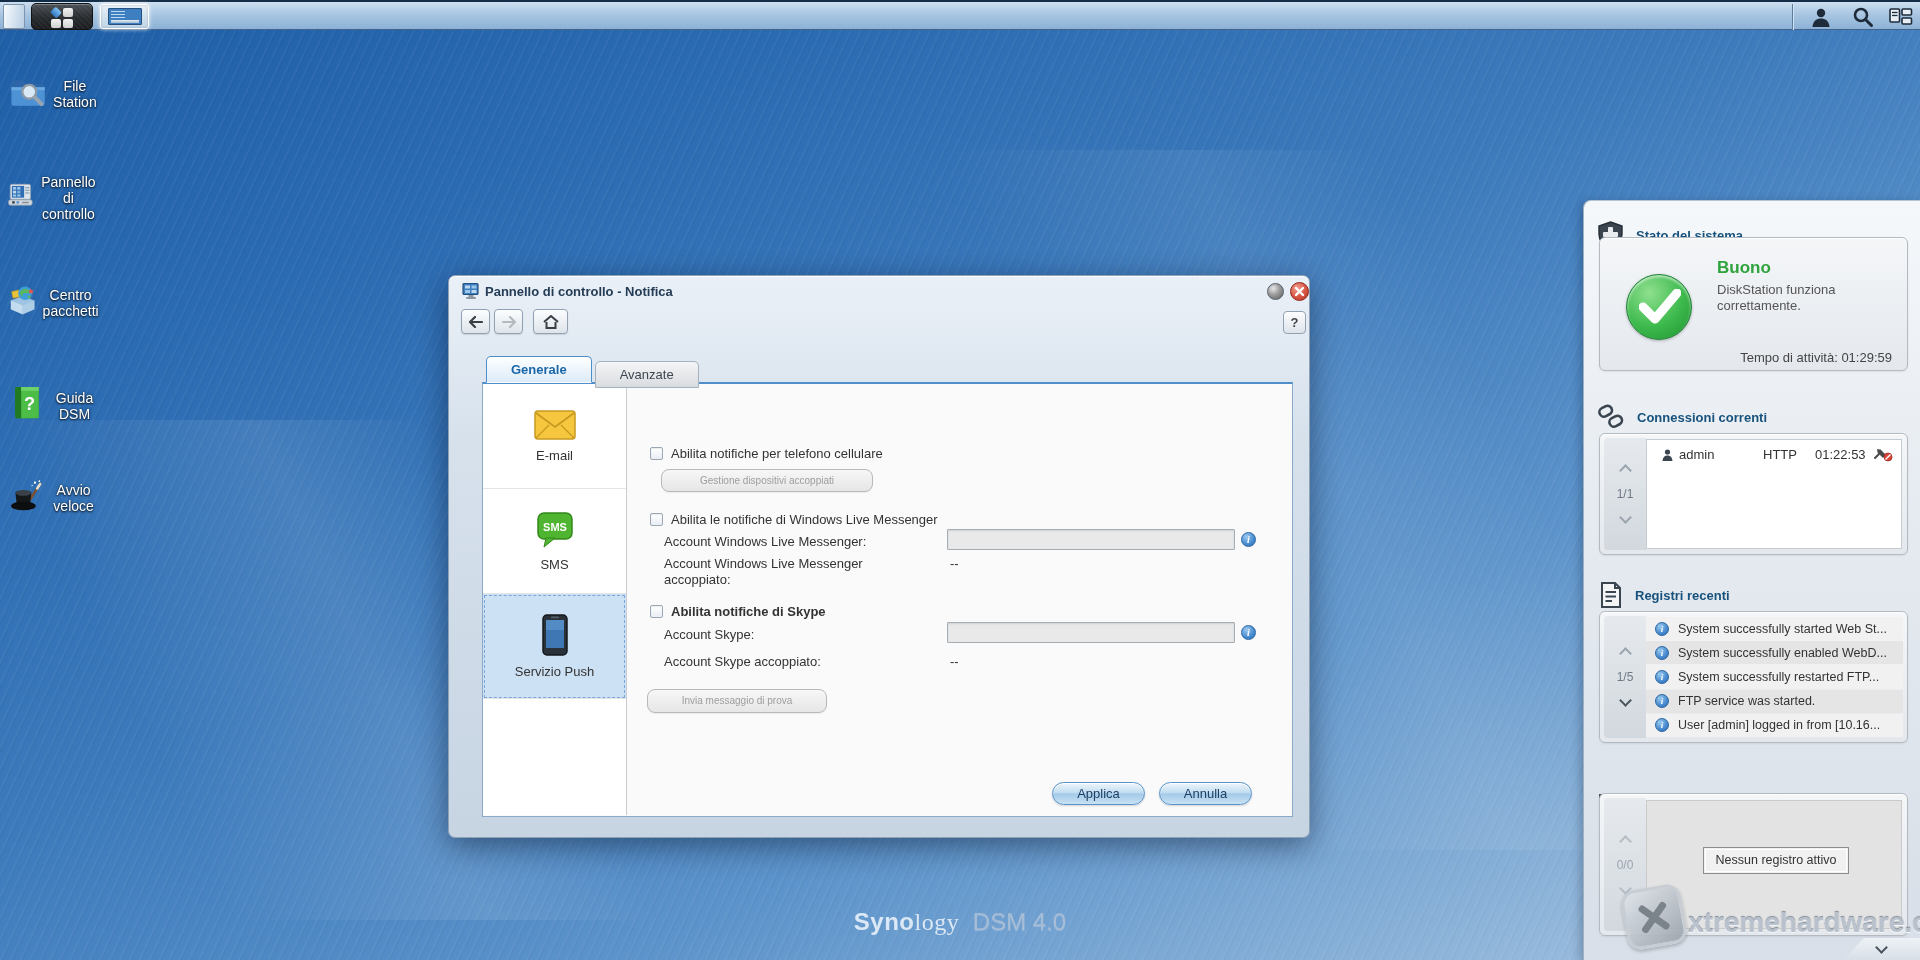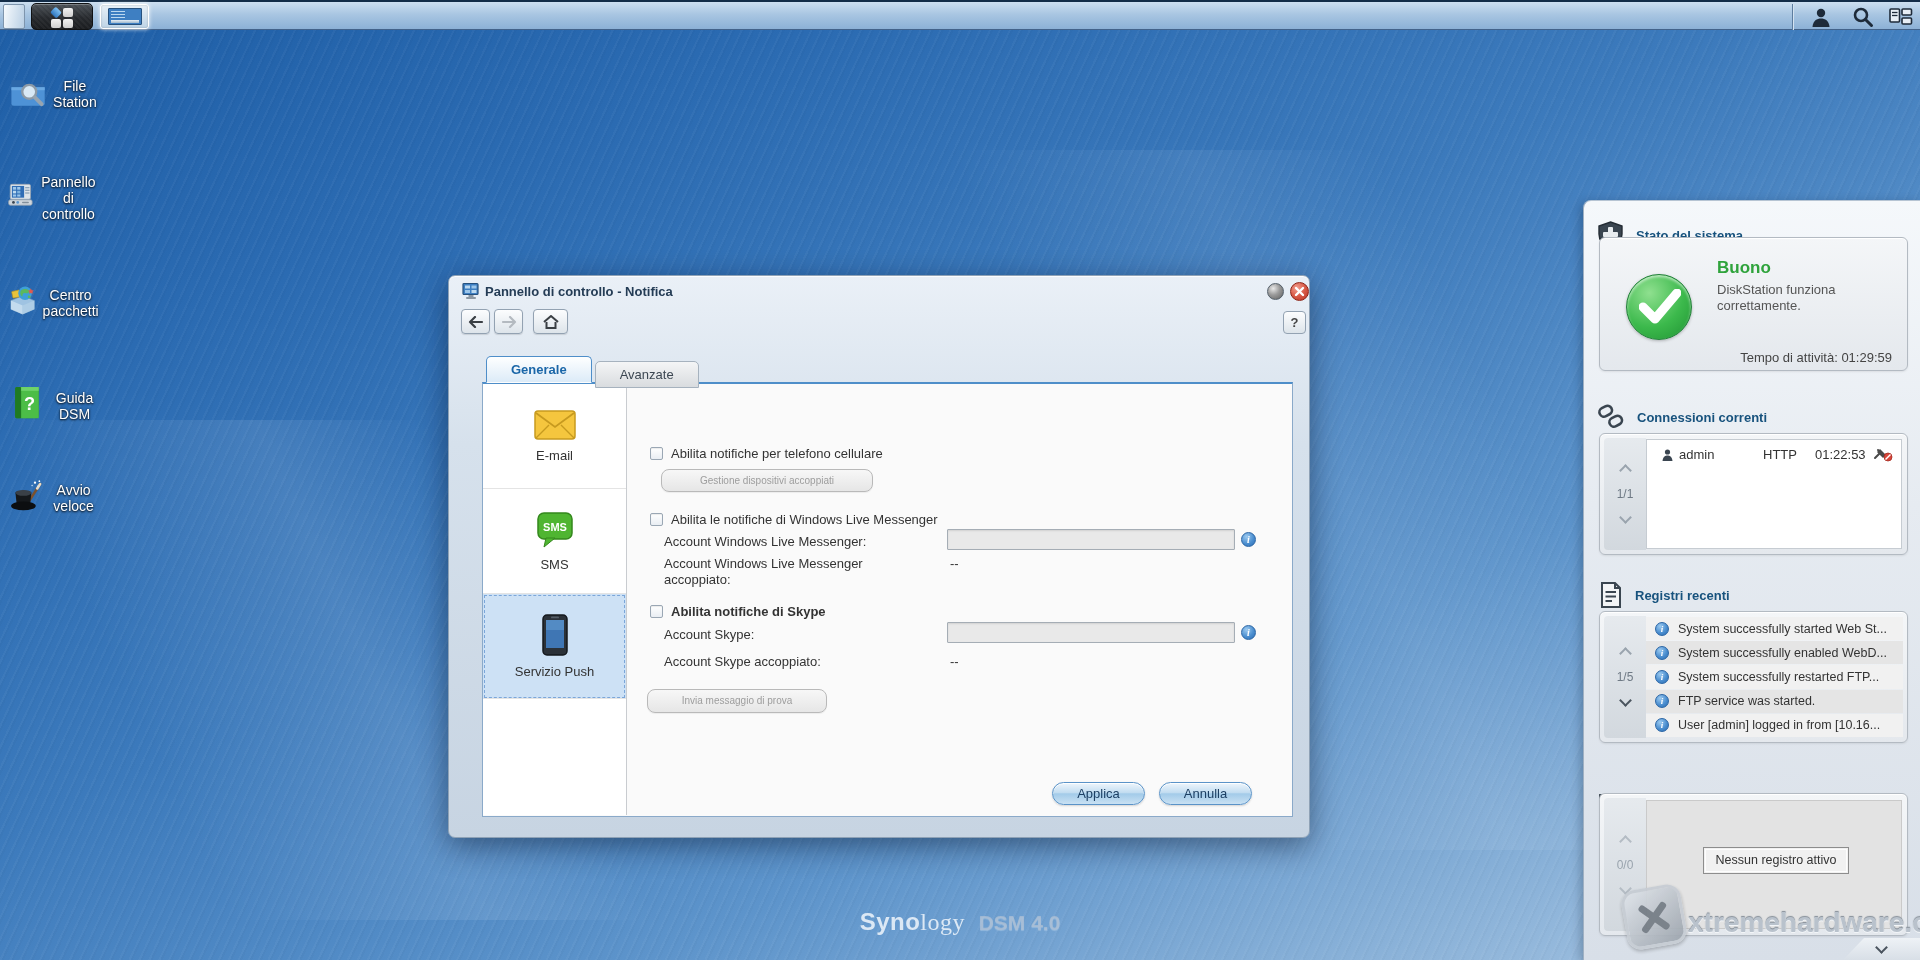--- a/index.html
+++ b/index.html
@@ -46,21 +46,21 @@
   
   .dicon { position:absolute; left:6px; width:96px; display:flex; align-items:center; cursor:pointer; }
   .dicon .ic { width:54px; height:54px; }
   .dicon .lbl { margin-top:6px; color:#fff; font-size:14px; line-height:16px; text-align:center;
     text-shadow:0 1px 2px rgba(0,0,0,0.85), 0 0 3px rgba(0,0,0,0.5); }
 
   
   .brandmark { position:absolute; left:0; width:1920px; top:908px; text-align:center; pointer-events:none; }
   .brandmark .syno { font-size:24px; font-weight:bold; color:rgba(240,246,252,0.85); letter-spacing:0.5px; }
   .brandmark .syno .thin { font-weight:normal; font-family:"Liberation Serif", serif; }
-  .brandmark .ver { font-size:21px; font-weight:bold; color:rgba(175,192,212,0.75);
+  .brandmark .ver { font-size:24px; font-weight:normal; color:rgba(175,192,212,0.75);
     text-shadow:0 1px 1px rgba(255,255,255,0.25); margin-left:10px; }
 
   
   .dialog { position:absolute; left:448px; top:275px; width:862px; height:563px; border-radius:7px;
     background:linear-gradient(#eaf0f7 0%, #d6e1ec 30%, #c7d4e2 100%);
     border:1px solid #8fa2b6; box-shadow:0 8px 30px rgba(0,10,30,0.45), inset 0 1px 0 rgba(255,255,255,0.8); }
   .dlg-titlebar { position:absolute; left:0; top:0; width:100%; height:30px; }
   .dlg-title { position:absolute; left:36px; top:8px; font-weight:bold; font-size:13px; color:#243c55; }
   .dlg-appicon { position:absolute; left:13px; top:6px; width:18px; height:18px; }
   .btn-sphere { position:absolute; left:818px; top:7px; width:17px; height:17px; border-radius:50%;

